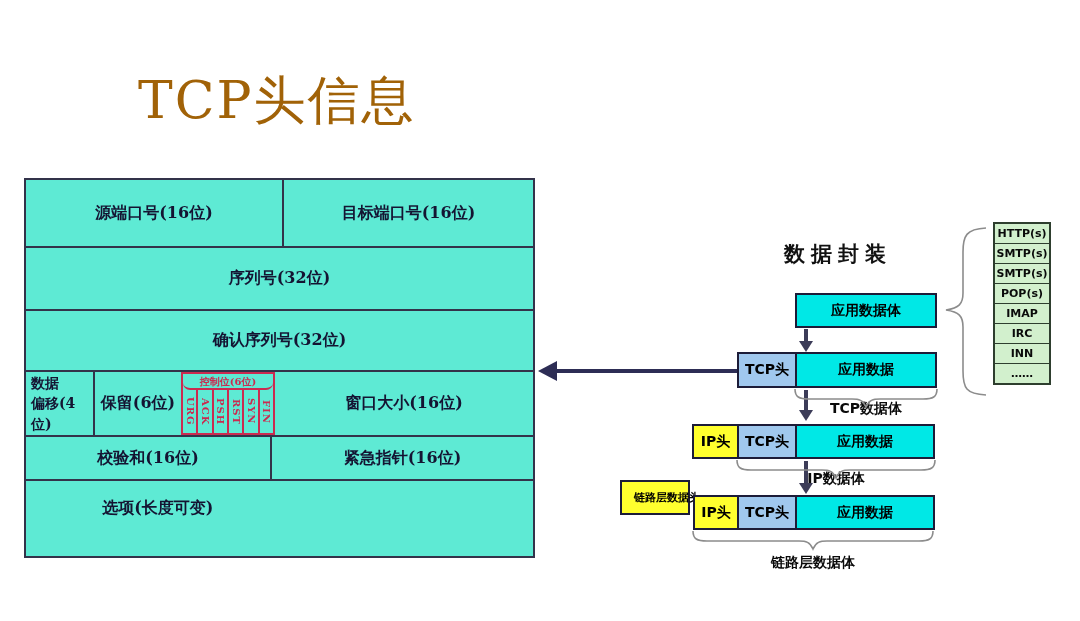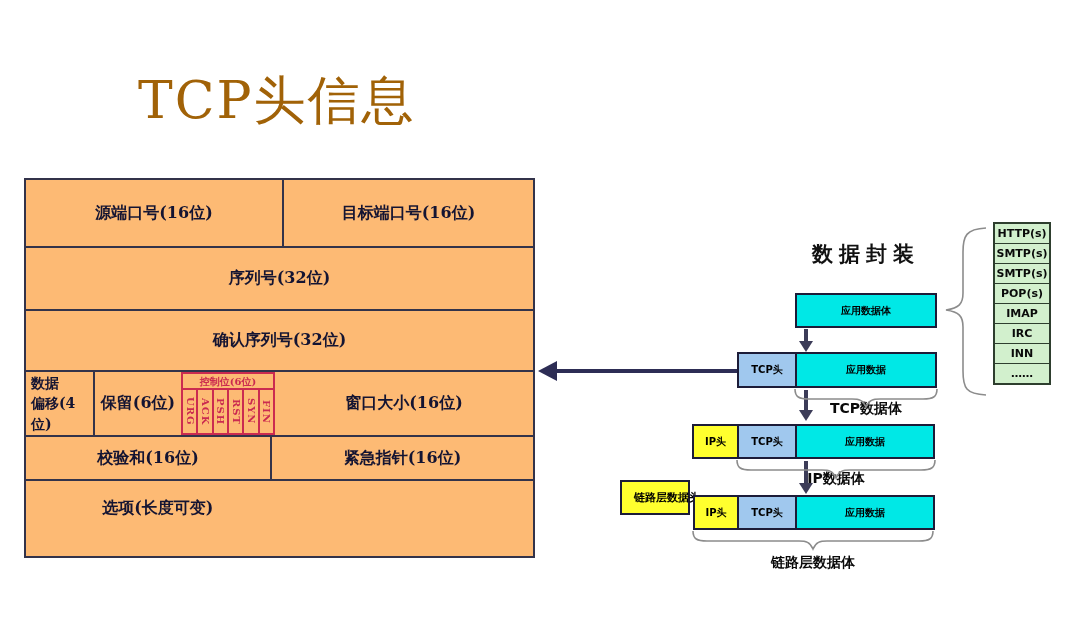--- a/index.html
+++ b/index.html
@@ -9,21 +9,21 @@
   }
   
   .main-title {
     position:absolute; left:138px; top:66px;
     font-family:"DejaVu Serif","Liberation Serif",serif;
     font-size:52px; color:#a16207; letter-spacing:2px; white-space:nowrap;
   }
   
   .tbl {
     position:absolute; left:24px; top:178px; width:511px; height:380px;
-    background:#fdba74; border:2px solid #33334a; box-sizing:border-box;
+    background:#5eead4; border:2px solid #33334a; box-sizing:border-box;
     font-family:"DejaVu Serif","Liberation Serif",serif;
     color:#141432; font-size:16px; font-weight:600;
   }
   .trow { display:flex; box-sizing:border-box; border-top:2px solid #33334a; align-items:stretch; }
   .trow.first { border-top:none; }
   .tcell { display:flex; align-items:center; justify-content:center; box-sizing:border-box; text-align:center; }
   .tcell.bl { border-left:2px solid #33334a; }
   .r1 { height:66px; } .r2 { height:63px; } .r3 { height:61px; }
   .r4 { height:65px; } .r5 { height:44px; } .r6 { height:57px; }
   .w-half { width:256px; } .w-half5 { width:244px; } .grow { flex:1 1 auto; }
@@ -32,40 +32,40 @@
                padding-left:5px; font-size:14px; line-height:1.45; text-align:left; }
   .opt-cell { justify-content:flex-start; }
   .opt-inner { width:52%; text-align:center; }
   
   .ctlbox {
     position:relative; width:100%; height:100%; box-sizing:border-box;
     border:2px solid #cb2b50; display:flex; flex-direction:column; color:#cb2b50;
   }
   .ctl-head {
     height:16px; line-height:15px; text-align:center; font-size:10px; font-weight:bold;
-    border-bottom:2px solid #cb2b50; box-sizing:border-box; white-space:nowrap;
+    border-bottom:2px solid #cb2b50; box-sizing:border-box; white-space:nowrap;border-radius:7px;
   }
   .ctl-cols { flex:1 1 auto; display:flex; }
   .fcol { flex:1 1 0; display:flex; align-items:center; justify-content:center; box-sizing:border-box; }
   .fcol + .fcol { border-left:2px solid #cb2b50; }
   .fcol span {
     writing-mode:vertical-rl; text-orientation:mixed;
     font-size:10px; font-weight:bold; letter-spacing:1px; line-height:1;
     font-family:"DejaVu Serif","Liberation Serif",serif;
   }
   
   .enc-title {
-    position:absolute; left:812px; top:240px;
+    position:absolute; left:784px; top:240px;
     font-family:"DejaVu Serif","Liberation Serif",serif;
     font-size:21px; font-weight:bold; color:#111; letter-spacing:6px; white-space:nowrap;
   }
   .box {
     position:absolute; box-sizing:border-box; border:2px solid #1c1c38;
     display:flex; align-items:center; justify-content:center;
-    font-weight:bold; font-size:10px; color:#000; white-space:nowrap;
+    font-weight:bold; font-size:14px; color:#000; white-space:nowrap;
   }
   .cyan   { background:#00e8e6; }
   .lblue  { background:#a0c8ee; }
   .yellow { background:#ffff2e; }
   .blabel {
     position:absolute; font-weight:bold; font-size:14px; color:#0a0a0a;
     text-align:center; white-space:nowrap;
   }
   
   .plist {

